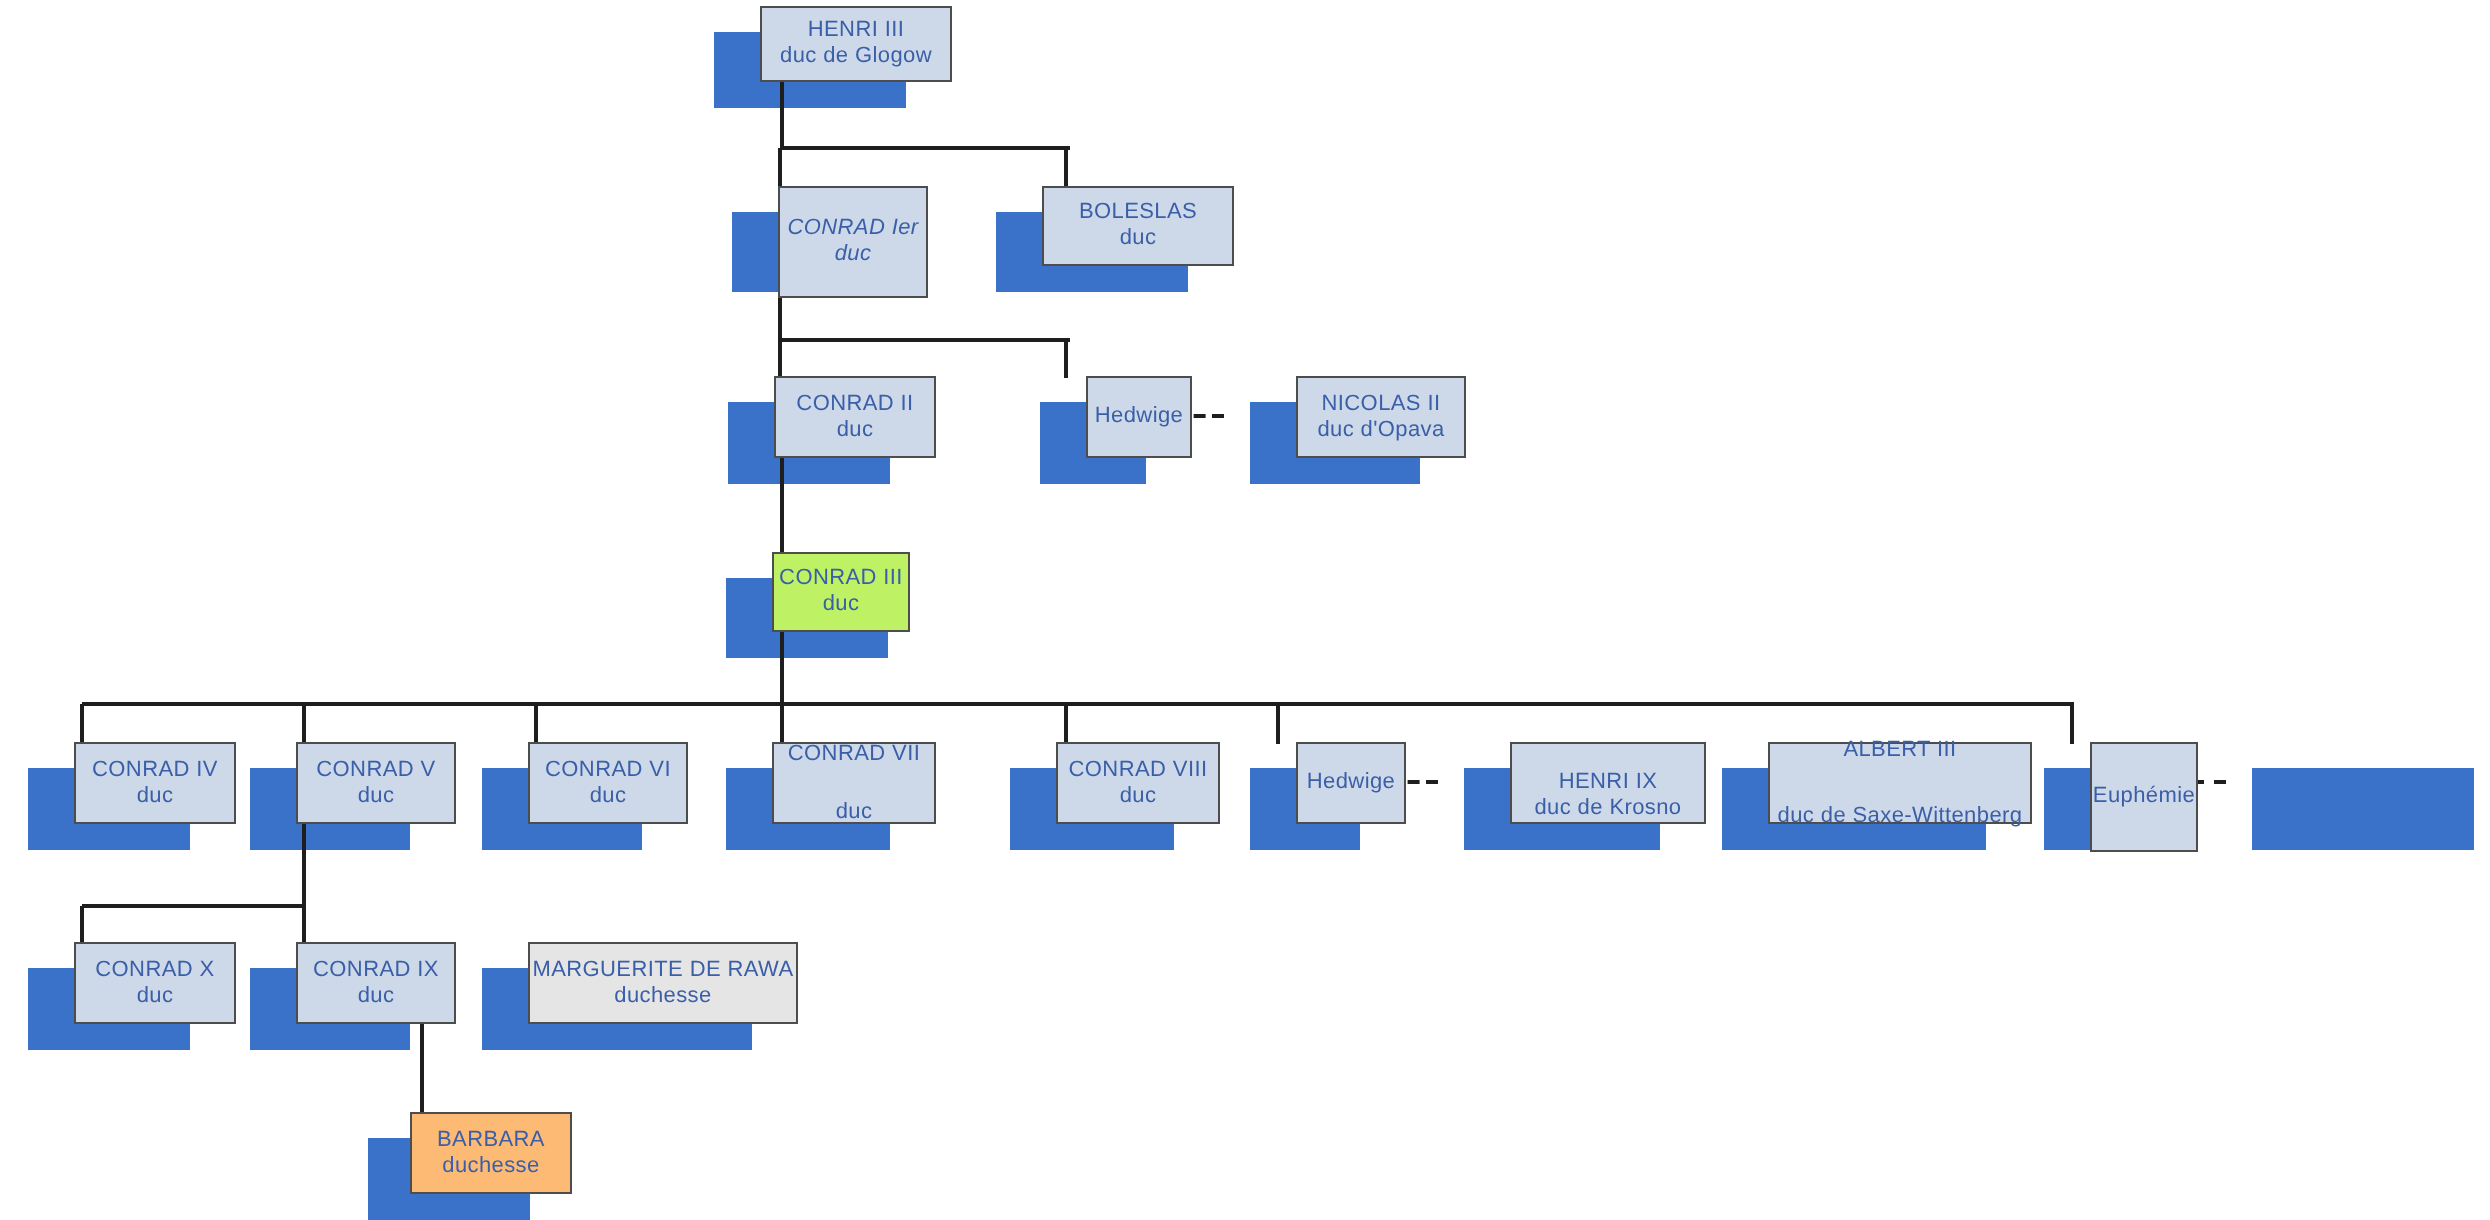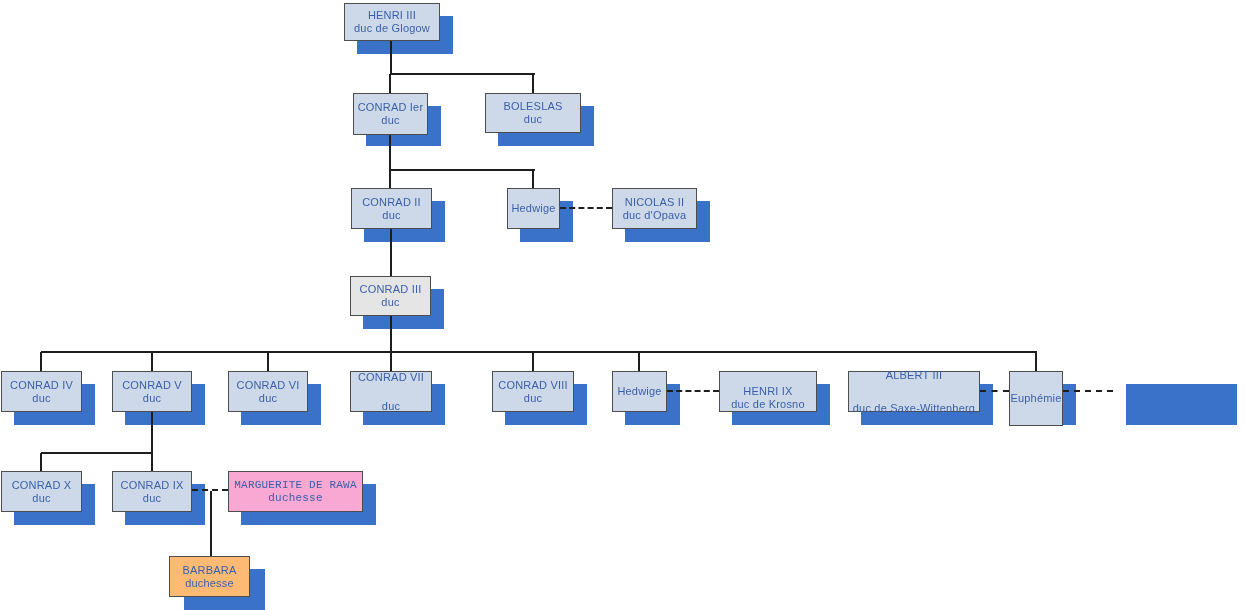--- a/index.html
+++ b/index.html
@@ -3,21 +3,21 @@
 <meta charset="utf-8">
 <style>
   html,body{margin:0;padding:0;background:#ffffff;}
   .canvas{
     position:relative;width:1245px;height:610px;background:#ffffff;
     font-family:"Liberation Sans","DejaVu Sans",sans-serif;overflow:hidden;
   }
   .node{
     position:absolute;box-sizing:border-box;z-index:3;
     display:flex;flex-direction:column;align-items:center;justify-content:center;
-    text-align:center;font-size:11px;line-height:13px;letter-spacing:.2px;
+    text-align:center;font-size:11px;line-height:13px;letter-spacing:.2px;margin-left:36px;
   }
   .node-shadow{position:absolute;z-index:1;}
   .person-name,.person-title{display:block;white-space:nowrap;}
   .line{position:absolute;z-index:2;}
   .line.solid{background:#1e1e1e;}
   .line.dash{background:none;border-top:2px dashed #1e1e1e;}
 </style>
 </head>
 <body>
 
@@ -50,21 +50,21 @@
     <div class="line dash" style="left: 980px; top: 390px; width: 29px; height: 0px; border-top-color: rgb(30, 30, 30);"></div>
     <div class="line dash" style="left: 1063px; top: 390px; width: 50px; height: 0px; border-top-color: rgb(30, 30, 30);"></div>
     <div class="line dash" style="left: 192px; top: 489px; width: 36px; height: 0px; border-top-color: rgb(30, 30, 30);"></div>
     <div class="node-shadow" style="left: 357px; top: 16px; width: 96px; height: 38px; background: rgb(59, 114, 201);"></div>
     <div class="node" style="left: 344px; top: 3px; width: 96px; height: 38px; background: rgb(205, 217, 232); border: 1.5px solid rgb(77, 77, 77); color: rgb(58, 95, 168);">
       <span class="person-name">HENRI III</span>
       <span class="person-title">duc de Glogow</span>
     </div>
 
     <div class="node-shadow" style="left: 366px; top: 106px; width: 75px; height: 40px; background: rgb(59, 114, 201);"></div>
-    <div class="node" style="left: 353px; top: 93px; width: 75px; height: 42px; background: rgb(205, 217, 232); border: 1.5px solid rgb(77, 77, 77); color: rgb(58, 95, 168);">
+    <div class="node" style="left: 353px; top: 93px; width: 75px; height: 56px; background: rgb(205, 217, 232); border: 1.5px solid rgb(77, 77, 77); color: rgb(58, 95, 168); font-style: italic;">
       <span class="person-name">CONRAD Ier</span>
       <span class="person-title">duc</span>
     </div>
 
     <div class="node-shadow" style="left: 498px; top: 106px; width: 96px; height: 40px; background: rgb(59, 114, 201);"></div>
     <div class="node" style="left: 485px; top: 93px; width: 96px; height: 40px; background: rgb(205, 217, 232); border: 1.5px solid rgb(77, 77, 77); color: rgb(58, 95, 168);">
       <span class="person-name">BOLESLAS</span>
       <span class="person-title">duc</span>
     </div>
 
@@ -80,21 +80,21 @@
       <span class="person-title"></span>
     </div>
 
     <div class="node-shadow" style="left: 625px; top: 201px; width: 85px; height: 41px; background: rgb(59, 114, 201);"></div>
     <div class="node" style="left: 612px; top: 188px; width: 85px; height: 41px; background: rgb(205, 217, 232); border: 1.5px solid rgb(77, 77, 77); color: rgb(58, 95, 168);">
       <span class="person-name">NICOLAS II</span>
       <span class="person-title">duc d'Opava</span>
     </div>
 
     <div class="node-shadow" style="left: 363px; top: 289px; width: 81px; height: 40px; background: rgb(59, 114, 201);"></div>
-    <div class="node" style="left: 350px; top: 276px; width: 81px; height: 40px; background: #e5e5e5; border: 1.5px solid rgb(77, 77, 77); color: rgb(58, 95, 168);">
+    <div class="node" style="left: 350px; top: 276px; width: 69px; height: 40px; background: #bef264; border: 1.5px solid rgb(77, 77, 77); color: rgb(58, 95, 168);">
       <span class="person-name">CONRAD III</span>
       <span class="person-title">duc</span>
     </div>
 
     <div class="node-shadow" style="left: 14px; top: 384px; width: 81px; height: 41px; background: rgb(59, 114, 201);"></div>
     <div class="node" style="left: 1px; top: 371px; width: 81px; height: 41px; background: rgb(205, 217, 232); border: 1.5px solid rgb(77, 77, 77); color: rgb(58, 95, 168);">
       <span class="person-name">CONRAD IV</span>
       <span class="person-title">duc</span>
     </div>
 
@@ -154,21 +154,21 @@
       <span class="person-title">duc</span>
     </div>
 
     <div class="node-shadow" style="left: 125px; top: 484px; width: 80px; height: 41px; background: rgb(59, 114, 201);"></div>
     <div class="node" style="left: 112px; top: 471px; width: 80px; height: 41px; background: rgb(205, 217, 232); border: 1.5px solid rgb(77, 77, 77); color: rgb(58, 95, 168);">
       <span class="person-name">CONRAD IX</span>
       <span class="person-title">duc</span>
     </div>
 
     <div class="node-shadow" style="left: 241px; top: 484px; width: 135px; height: 41px; background: rgb(59, 114, 201);"></div>
-    <div class="node" style="left: 228px; top: 471px; width: 135px; height: 41px; background: #f9a8d4; border: 1.5px solid rgb(77, 77, 77); color: rgb(58, 95, 168); font-family: Liberation Mono, monospace;">
+    <div class="node" style="left: 228px; top: 471px; width: 135px; height: 41px; background: #e5e5e5; border: 1.5px solid rgb(77, 77, 77); color: rgb(58, 95, 168);">
       <span class="person-name">MARGUERITE DE RAWA</span>
       <span class="person-title">duchesse</span>
     </div>
 
     <div class="node-shadow" style="left: 184px; top: 569px; width: 81px; height: 41px; background: rgb(59, 114, 201);"></div>
     <div class="node" style="left: 169px; top: 556px; width: 81px; height: 41px; background: #fdba74; border: 1.5px solid rgb(77, 77, 77); color: rgb(58, 95, 168);">
       <span class="person-name">BARBARA</span>
       <span class="person-title">duchesse</span>
     </div>
   </div>

